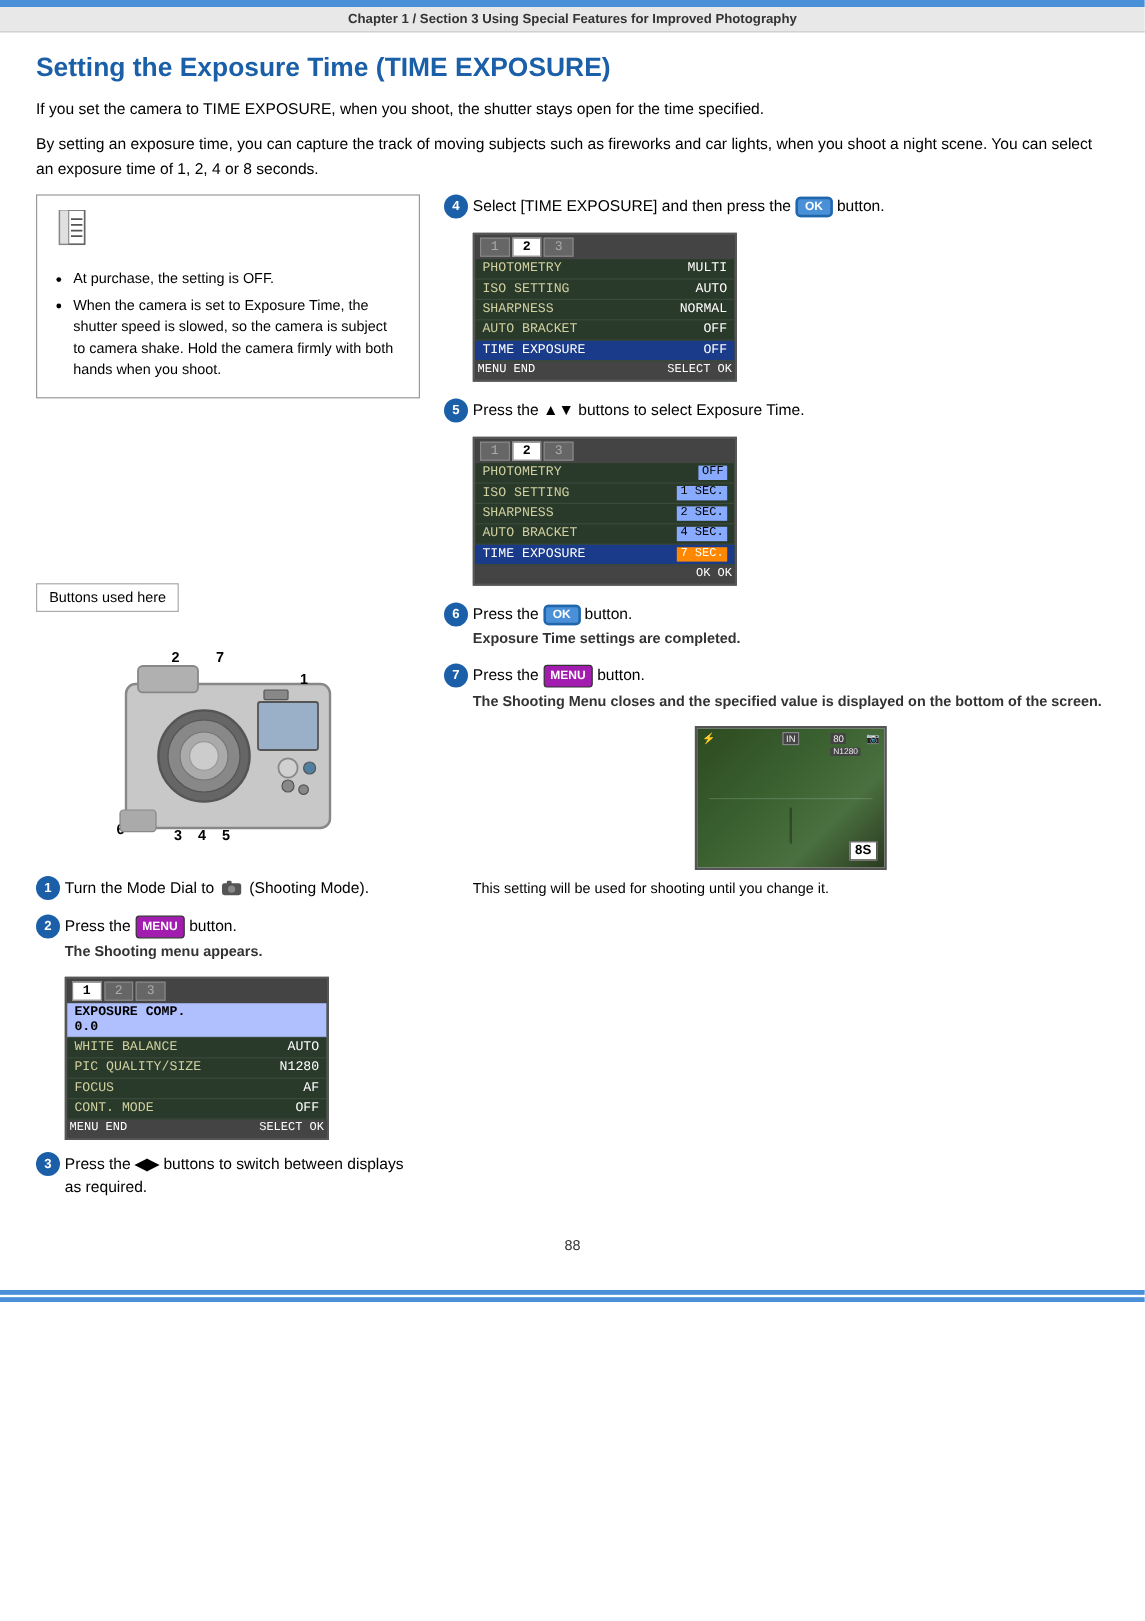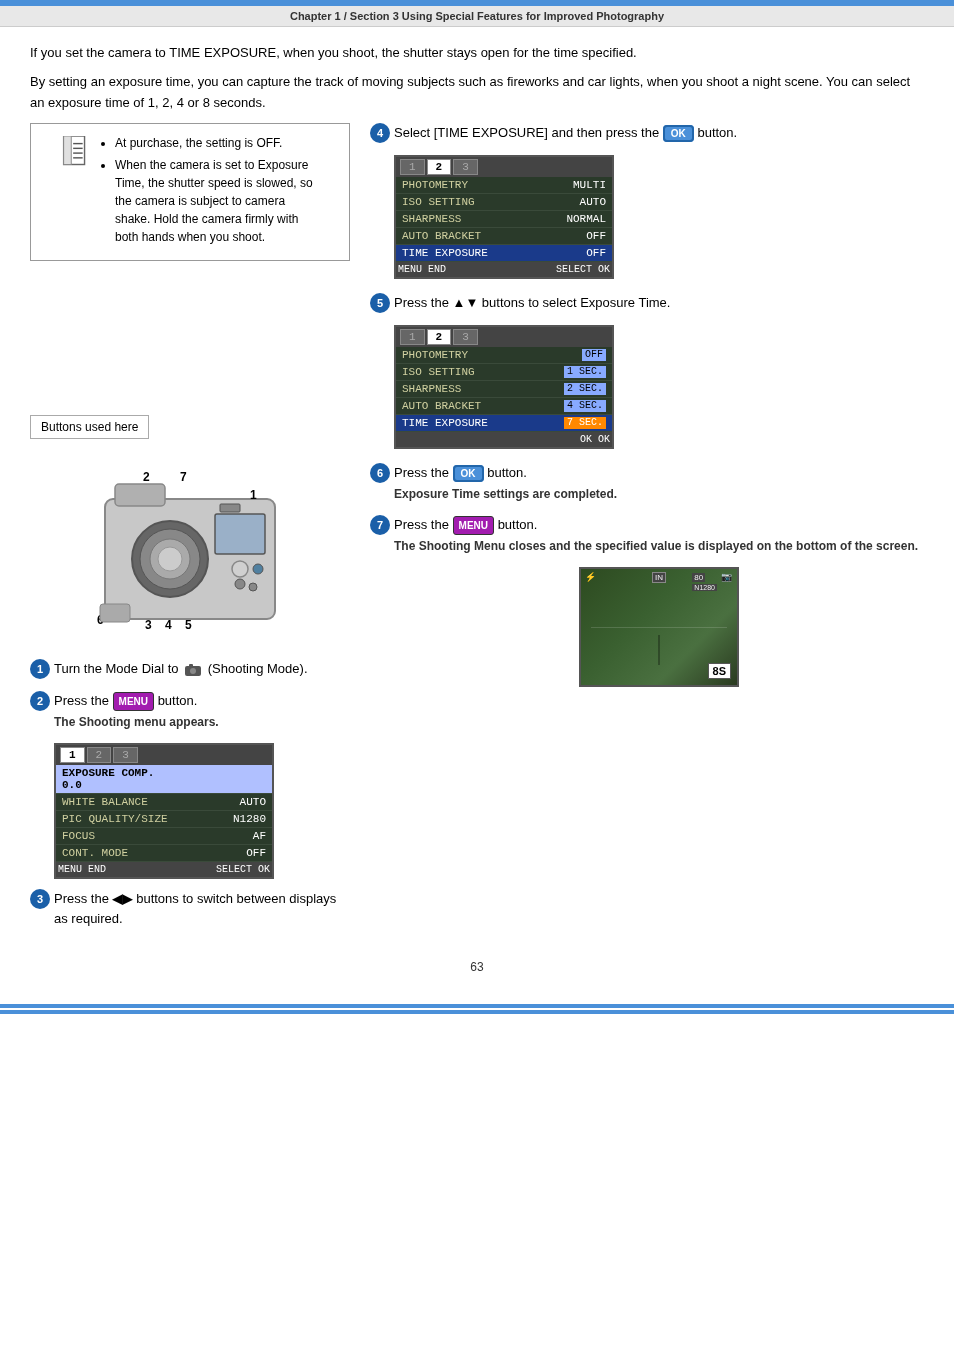--- a/index.html
+++ b/index.html
@@ -47,27 +47,28 @@
     }
     .left-col {
       width: 320px;
       flex-shrink: 0;
     }
     .right-col {
       flex: 1;
     }
     .note-box {
       border: 1px solid #999;
-      padding: 10px 30px;
+      padding: 10px 16px;
       margin-bottom: 14px;
       display: flex;
       gap: 10px;
       align-items: flex-start;
       font-size: 12px;
       line-height: 1.5;
+      flex-direction: column;
     }
     .note-icon {
       width: 30px;
       height: 38px;
       flex-shrink: 0;
       margin-top: 2px;
     }
     .note-text ul {
       padding-left: 14px;
     }
@@ -267,20 +268,21 @@
   </style>
 </head>
 <body>
 
 <div class="top-bar"></div>
 <div class="chapter-bar">
   <span>Chapter 1 / Section 3  Using Special Features for Improved Photography</span>
 </div>
 
 <div class="content">
+  <div class="page-title">Setting the Exposure Time (TIME EXPOSURE)</div>
 
   <p class="intro-text">If you set the camera to TIME EXPOSURE, when you shoot, the shutter stays open for the time specified.</p>
   <p class="intro-text">By setting an exposure time,  you can capture the track of moving subjects such as fireworks and car lights, when you shoot a night scene. You can select an exposure time of 1, 2, 4 or 8 seconds.</p>
 
   <div class="two-col">
 
     <div class="left-col">
       <div class="note-box">
 
         <svg class="note-icon" viewBox="0 0 30 40" width="30" height="40">
@@ -527,22 +529,23 @@
             </div>
 
             <div style="position:absolute;bottom:20px;left:50%;transform:translateX(-50%);width:2px;height:30px;background:rgba(0,0,0,0.3)"></div>
 
             <div style="position:absolute;top:50%;left:10px;right:10px;height:1px;background:rgba(255,255,255,0.15)"></div>
           </div>
           <div class="vf-badge">8S</div>
         </div>
       </div>
 
+      <p style="font-size:12px;margin-left:24px;margin-top:4px">This setting will be used for shooting until you change it.</p>
     </div>
   </div>
 
   <div class="bottom-page">
-    <span>63</span>
+    <span>88</span>
   </div>
 </div>
 
 <div class="bottom-bar1"></div>
 <div class="bottom-bar2"></div>
 
 </body></html>

